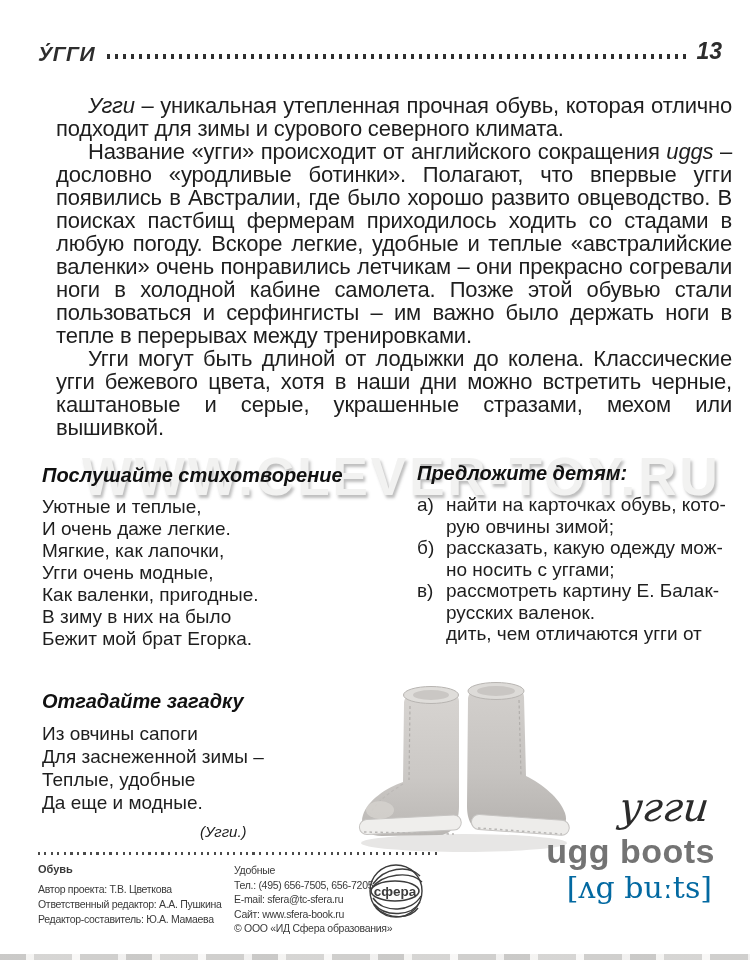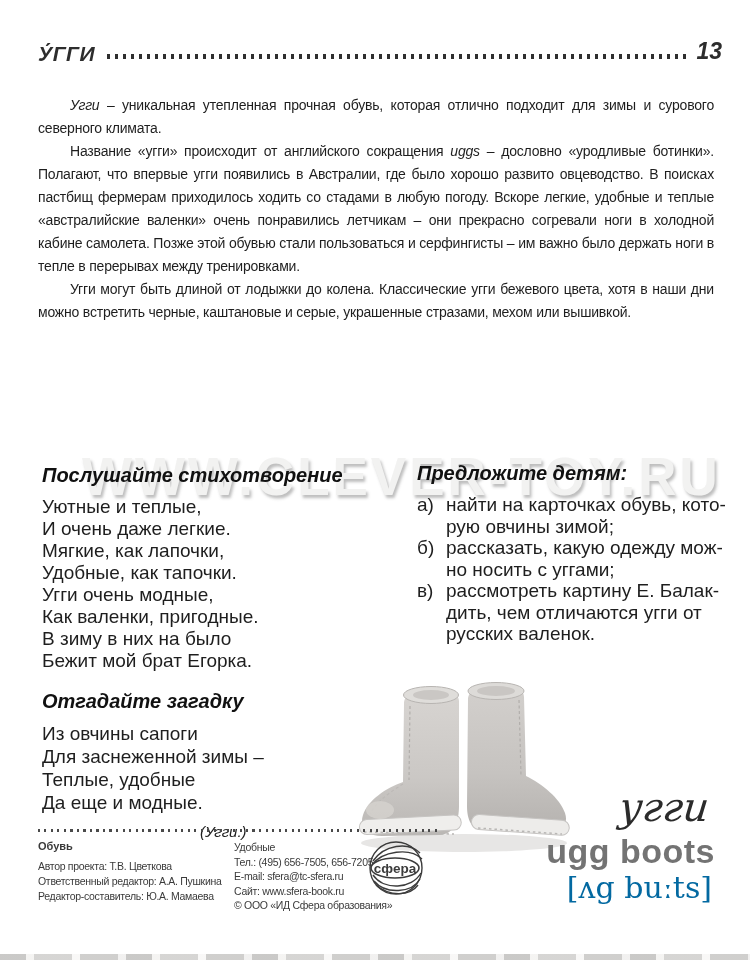--- a/index.html
+++ b/index.html
@@ -33,22 +33,22 @@
   .leader{
     flex:1;height:5px;margin:0 8px 5px 12px;
     background:repeating-linear-gradient(90deg,#2f2f2f 0 3.5px,transparent 3.5px 8px);
   }
   .pagenum{
     font-size:23px;font-weight:bold;font-style:italic;
     color:#2d2d2d;line-height:1;margin-bottom:1px;
   }
   
   .intro{
-    position:absolute;left:38px;top:94px;width:676px;
-    font-size:14px;line-height:23px;letter-spacing:-0.2px;
+    position:absolute;left:56px;top:94px;width:676px;
+    font-size:22px;line-height:23px;letter-spacing:-0.2px;
     text-align:justify;
   }
   .intro p{margin:0;text-indent:32px;}
   .it{font-style:italic;}
   
   .colheading{
     font-size:20px;font-weight:bold;font-style:italic;
     color:#111;margin:0 0 9px 0;
   }
   .poemcol{position:absolute;left:42px;top:464px;width:330px;}
@@ -75,21 +75,21 @@
   .cap-en{
     font-size:34px;font-weight:bold;line-height:36px;
     color:#737373;letter-spacing:0.5px;margin-top:3px;
   }
   .cap-tr{
     font-family:"DejaVu Serif",serif;
     font-size:30px;line-height:38px;color:#0369a1;
     padding-right:3px;
   }
   
-  .footer{position:absolute;left:38px;top:829px;width:402px;}
+  .footer{position:absolute;left:38px;top:852px;width:402px;}
   .footer-dots{
     height:3px;width:100%;
     background:repeating-linear-gradient(90deg,#4a4a4a 0 2px,transparent 2px 6.5px);
     margin-bottom:8px;
   }
   .footer-cols{display:flex;color:#3a3a3a;}
   .f-left{width:196px;flex:none;}
   .f-series{font-size:11px;font-weight:bold;margin-bottom:7px;}
   .f-line{font-size:10.5px;line-height:15px;letter-spacing:-0.3px;white-space:nowrap;}
   .f-mid{margin-left:0px;}
@@ -123,21 +123,20 @@
       <p><span class="it">Угги</span><span> – уникальная утепленная прочная обувь, которая отлично подходит для зимы и сурового северного климата.</span></p>
       <p><span>Название «угги» происходит от английского сокращения </span><span class="it">uggs</span><span> – дословно «уродливые ботинки». Полагают, что впервые угги появились в Австралии, где было хорошо развито овцеводство. В поисках пастбищ фермерам приходилось ходить со стадами в любую погоду. Вскоре легкие, удобные и теплые «австралийские валенки» очень понравились летчикам – они прекрасно согревали ноги в холодной кабине самолета. Позже этой обувью стали пользоваться и серфингисты – им важно было держать ноги в тепле в перерывах между тренировками.</span></p>
       <p>Угги могут быть длиной от лодыжки до колена. Классические угги бежевого цвета, хотя в наши дни можно встретить черные, каштановые и серые, украшенные стразами, мехом или вышивкой.</p>
     </div>
 
     <div class="poemcol">
       <div class="colheading">Послушайте стихотворение</div>
       <div class="poem-line">Уютные и теплые,</div>
       <div class="poem-line">И очень даже легкие.</div>
       <div class="poem-line">Мягкие, как лапочки,</div>
-      <div class="poem-line">Удобные, как тапочки.</div>
       <div class="poem-line">Угги очень модные,</div>
       <div class="poem-line">Как валенки, пригодные.</div>
       <div class="poem-line">В зиму в них на было</div>
       <div class="poem-line">Бежит мой брат Егорка.</div>
     </div>
 
     <div class="taskscol">
       <div class="colheading">Предложите детям:</div>
       <div class="task">
         <span class="task-marker">а)</span>
@@ -150,22 +149,22 @@
         <span class="task-marker">б)</span>
         <span>
           <span class="task-line" style="display:block">рассказать, какую одежду мож-</span>
           <span class="task-line" style="display:block">но носить с уггами;</span>
         </span>
       </div>
       <div class="task">
         <span class="task-marker">в)</span>
         <span>
           <span class="task-line" style="display:block">рассмотреть картину Е. Балак-</span>
+          <span class="task-line" style="display:block">русских валенок.</span>
           <span class="task-line" style="display:block">дить, чем отличаются угги от</span>
-          <span class="task-line" style="display:block">русских валенок.</span>
         </span>
       </div>
     </div>
 
     <div class="riddlecol">
       <div class="colheading">Отгадайте загадку</div>
       <div class="riddle-line">Из овчины сапоги</div>
       <div class="riddle-line">Для заснеженной зимы –</div>
       <div class="riddle-line">Теплые, удобные</div>
       <div class="riddle-line">Да еще и модные.</div>

